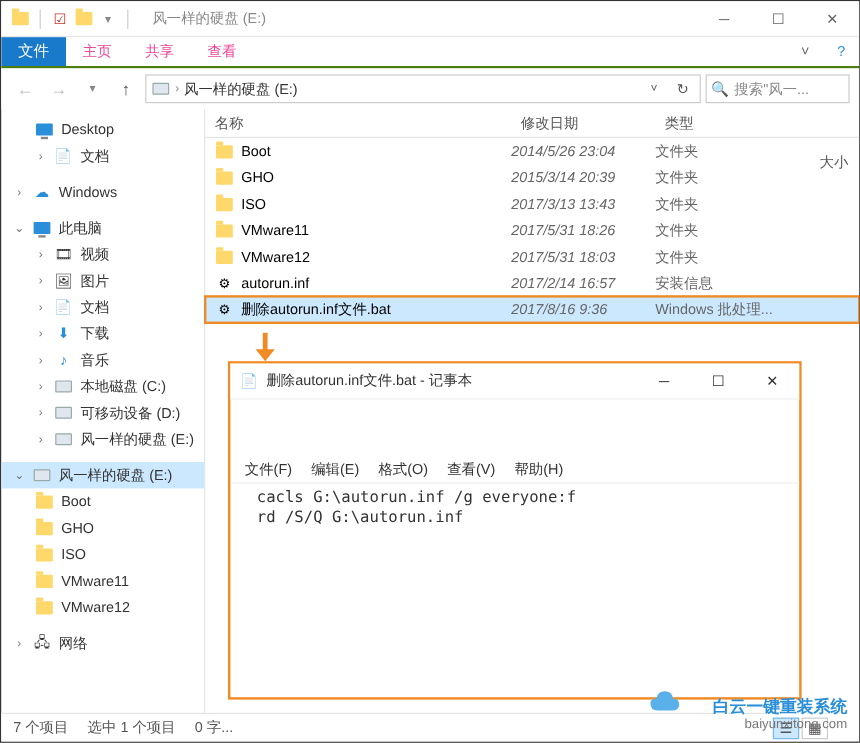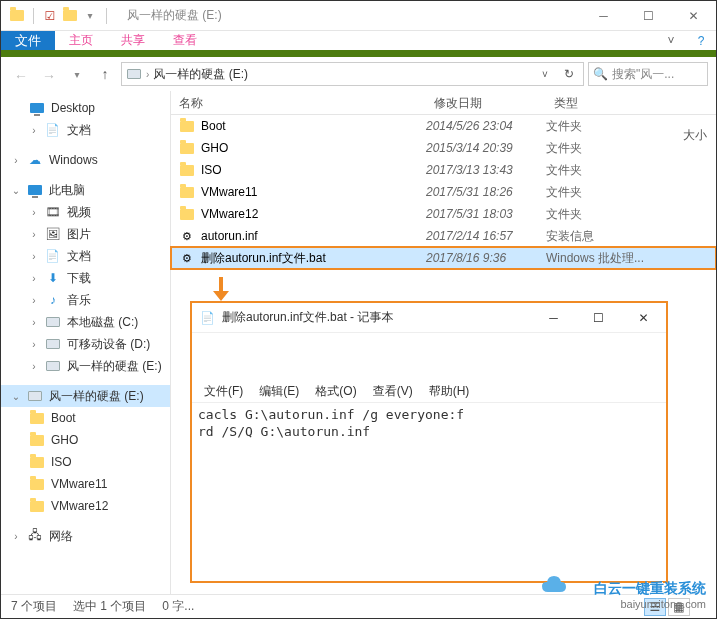--- a/index.html
+++ b/index.html
@@ -8,21 +8,21 @@
     
     .titlebar { height: 30px; display: flex; align-items: center; background: #fff; border-bottom: 1px solid #e5e5e5; }
     .titlebar-left { display: flex; align-items: center; gap: 4px; padding-left: 8px; }
     .qat-icon { width: 16px; height: 16px; display: inline-flex; align-items: center; justify-content: center; }
     .qat-sep { width: 1px; height: 16px; background: #ccc; margin: 0 4px; }
     .titlebar-title { margin-left: 12px; color: #888; font-size: 12px; }
     .window-controls { margin-left: auto; display: flex; }
     .win-btn { width: 45px; height: 30px; display: flex; align-items: center; justify-content: center; color: #666; }
 
     
-    .ribbon { height: 26px; display: flex; align-items: stretch; background: #fff; border-bottom: 7px solid #4d7c0f; }
+    .ribbon { height: 26px; display: flex; align-items: stretch; background: #fff; border-bottom: 2px solid #4d7c0f; }
     .tab-file { background: #1979ca; color: #fff; padding: 0 14px; display: flex; align-items: center; font-size: 13px; }
     .tab { padding: 0 14px; display: flex; align-items: center; color: #ec4899; }
     .ribbon-help { margin-left: auto; display: flex; }
     .ribbon-btn { width: 30px; display: flex; align-items: center; justify-content: center; color: #666; }
 
     
     .addr-row { height: 34px; display: flex; align-items: center; gap: 4px; padding: 4px 8px; background: #fff; }
     .nav-arrow { width: 24px; height: 24px; display: flex; align-items: center; justify-content: center; color: #bbb; font-size: 14px; }
     .nav-arrow.active { color: #555; }
     .dropdown-arrow { color: #888; font-size: 10px; }
@@ -67,21 +67,21 @@
     .status-view.active { background: #cce8ff; border-color: #7ab8e8; }
 
     
     .notepad { position: absolute; left: 189px; top: 300px; width: 478px; height: 282px; border: 2px solid #f08a24; background: #fff; display: flex; flex-direction: column; }
     .np-titlebar { height: 30px; display: flex; align-items: center; padding-left: 8px; background: #fff; border-bottom: 1px solid #eee; }
     .np-title { color: #333; }
     .np-controls { margin-left: auto; display: flex; }
     .np-btn { width: 45px; height: 30px; display: flex; align-items: center; justify-content: center; color: #333; }
     .np-menu { height: 22px; display: flex; align-items: center; gap: 0; padding-left: 4px; border-bottom: 1px solid #eee; margin-top: 48px; }
     .np-menu-item { padding: 2px 8px; color: #333; }
-    .np-body { flex: 1; padding: 4px 6px; font-family: "SimSun", "Consolas", monospace; font-size: 13px; color: #333; white-space: pre; line-height: 1.3; overflow: hidden; }
+    .np-body { flex: 1; padding: 4px 22px; font-family: "SimSun", "Consolas", monospace; font-size: 13px; color: #333; white-space: pre; line-height: 1.3; overflow: hidden; }
 
     
     .watermark { position: absolute; right: 10px; bottom: 8px; text-align: right; pointer-events: none; }
     .wm-line1 { color: #2a8fd8; font-size: 14px; font-weight: bold; text-shadow: 1px 1px 0 #fff; }
     .wm-line2 { color: #777; font-size: 11px; }
     .wm-icon { position: absolute; right: 148px; bottom: 18px; width: 28px; height: 28px; }
 
     
     .ico-folder { width: 14px; height: 11px; background: #ffd86b; border-radius: 1px; position: relative; }
     .ico-folder::before { content: ""; position: absolute; top: -3px; left: 0; width: 6px; height: 3px; background: #ffd86b; border-radius: 1px 1px 0 0; }

